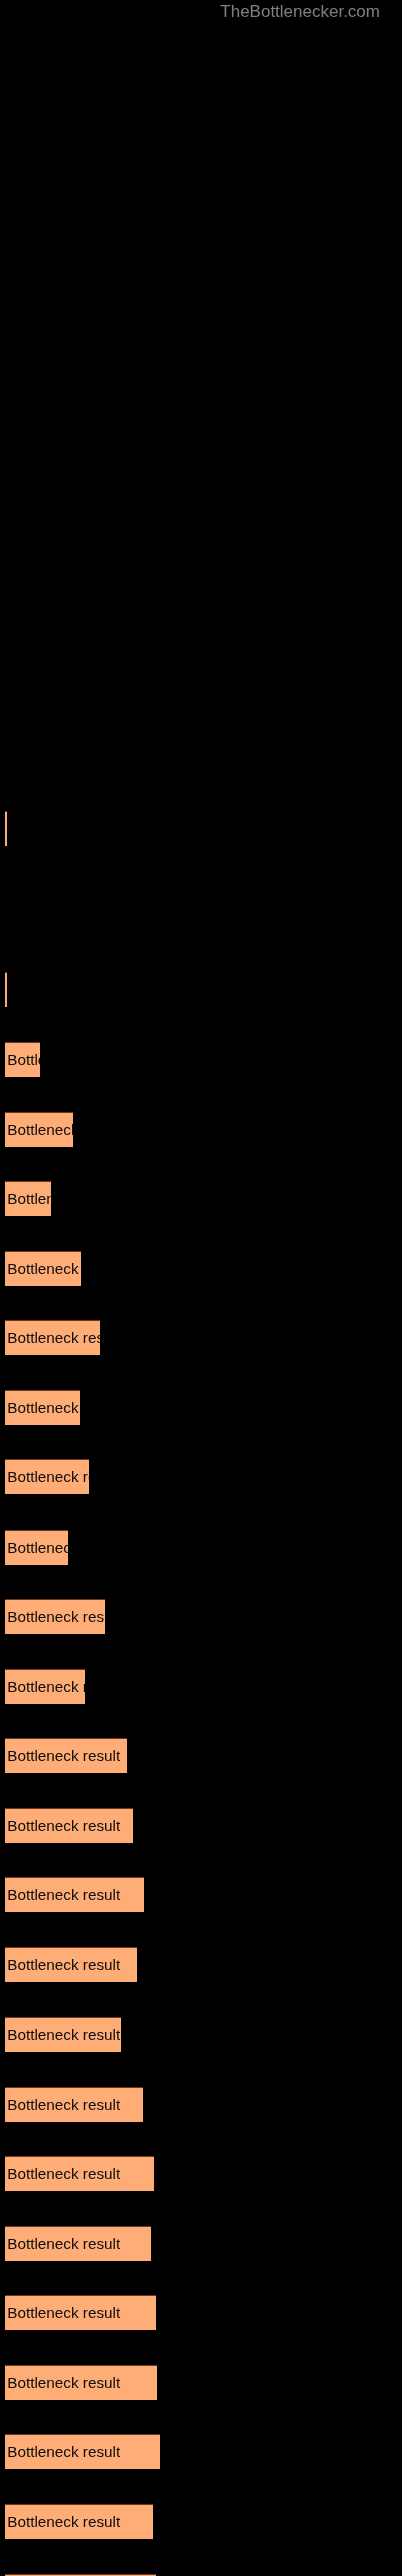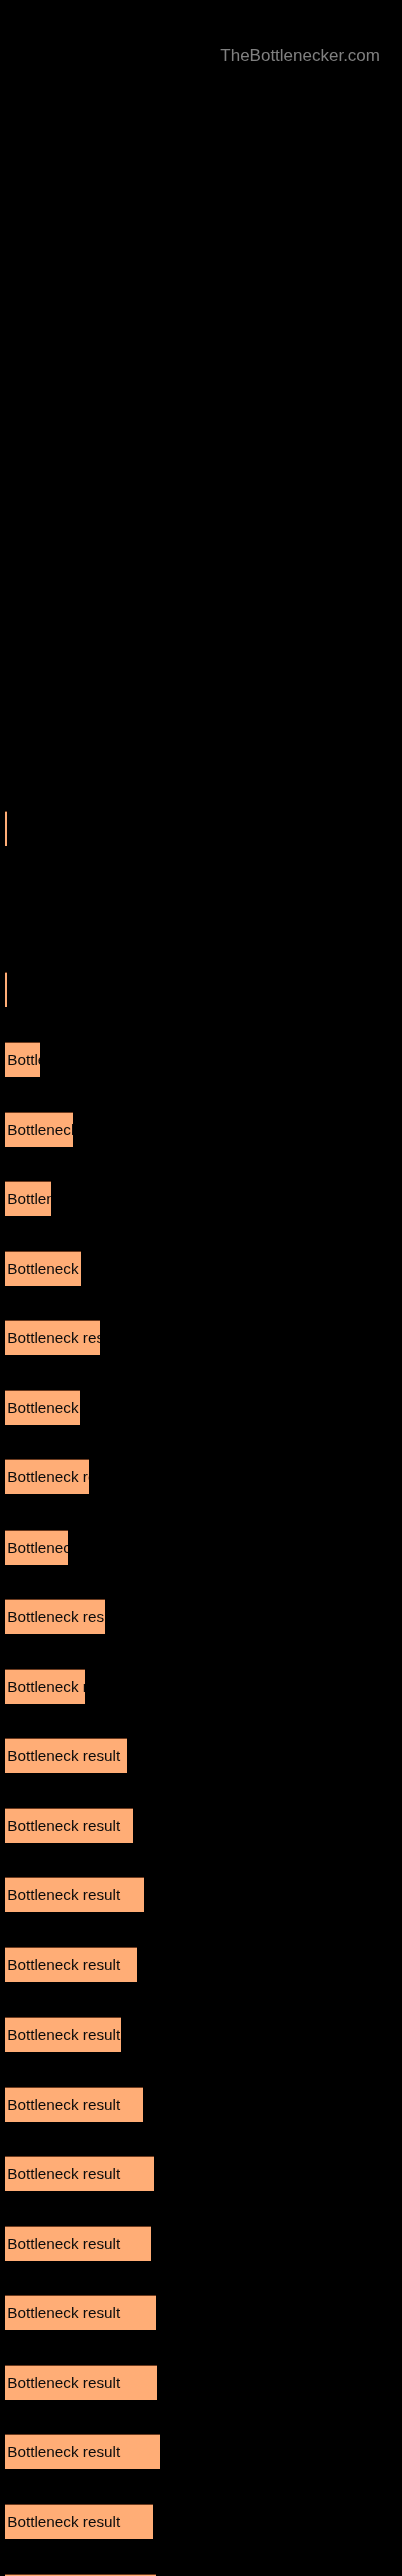--- a/index.html
+++ b/index.html
@@ -22,21 +22,20 @@
     overflow: hidden;
   }
   .site-header {
     position: absolute;
     top: 0;
     left: 0;
     width: 380px;
     height: 27px;
     text-align: right;
     box-sizing: border-box;
-    margin-top: 44px;
   }
   .site-title {
     display: inline-block;
     color: #808080;
     font-size: 17px;
     line-height: 24px;
     font-family: "Liberation Sans", sans-serif;
     letter-spacing: 0px;
     white-space: nowrap;
   }

